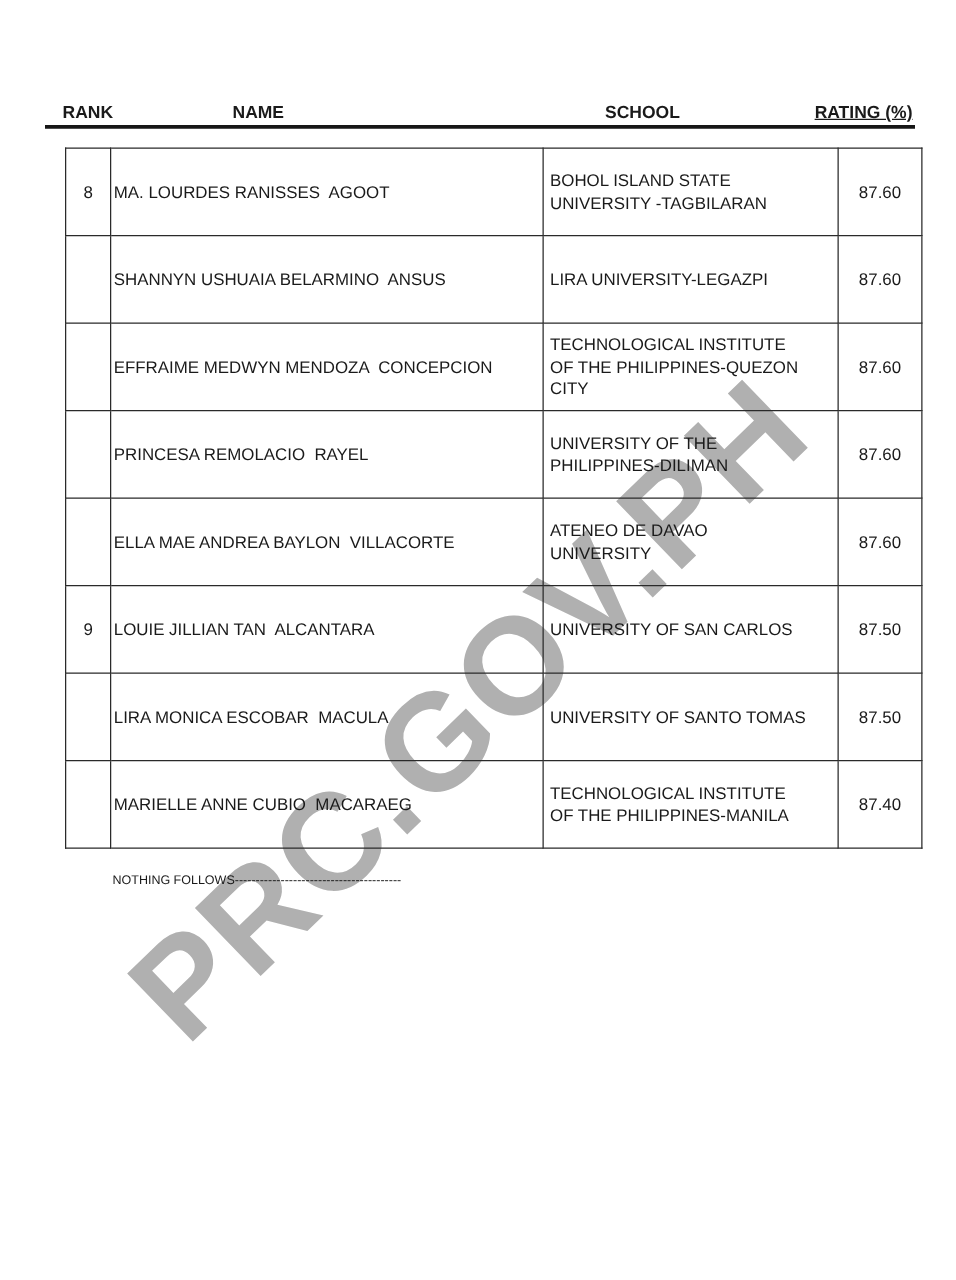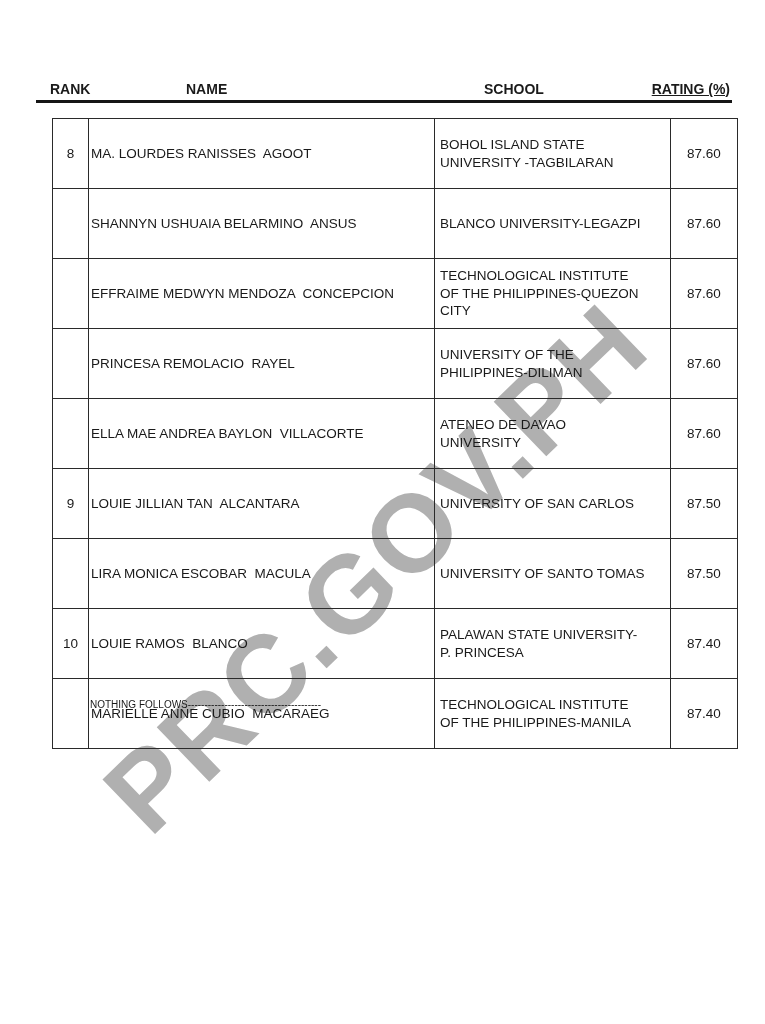--- a/index.html
+++ b/index.html
@@ -91,21 +91,21 @@
         <tr>
           <td class="col-rank">8</td>
           <td class="col-name">MA. LOURDES RANISSES  AGOOT</td>
           <td class="col-school">BOHOL ISLAND STATE
 UNIVERSITY -TAGBILARAN</td>
           <td class="col-rating">87.60</td>
         </tr>
         <tr>
           <td class="col-rank"></td>
           <td class="col-name">SHANNYN USHUAIA BELARMINO  ANSUS</td>
-          <td class="col-school">BLANCO UNIVERSITY-LEGAZPI</td>
+          <td class="col-school">LIRA UNIVERSITY-LEGAZPI</td>
           <td class="col-rating">87.60</td>
         </tr>
         <tr>
           <td class="col-rank"></td>
           <td class="col-name">EFFRAIME MEDWYN MENDOZA  CONCEPCION</td>
           <td class="col-school">TECHNOLOGICAL INSTITUTE
 OF THE PHILIPPINES-QUEZON
 CITY</td>
           <td class="col-rating">87.60</td>
         </tr>
@@ -129,27 +129,20 @@
           <td class="col-school">UNIVERSITY OF SAN CARLOS</td>
           <td class="col-rating">87.50</td>
         </tr>
         <tr>
           <td class="col-rank"></td>
           <td class="col-name">LIRA MONICA ESCOBAR  MACULA</td>
           <td class="col-school">UNIVERSITY OF SANTO TOMAS</td>
           <td class="col-rating">87.50</td>
         </tr>
         <tr>
-          <td class="col-rank">10</td>
-          <td class="col-name">LOUIE RAMOS  BLANCO</td>
-          <td class="col-school">PALAWAN STATE UNIVERSITY-
-P. PRINCESA</td>
-          <td class="col-rating">87.40</td>
-        </tr>
-        <tr>
           <td class="col-rank"></td>
           <td class="col-name">MARIELLE ANNE CUBIO  MACARAEG</td>
           <td class="col-school">TECHNOLOGICAL INSTITUTE
 OF THE PHILIPPINES-MANILA</td>
           <td class="col-rating">87.40</td>
         </tr>
       </tbody>
   </table>
 
   <div class="nothing-follows">NOTHING FOLLOWS----------------------------------------</div>

